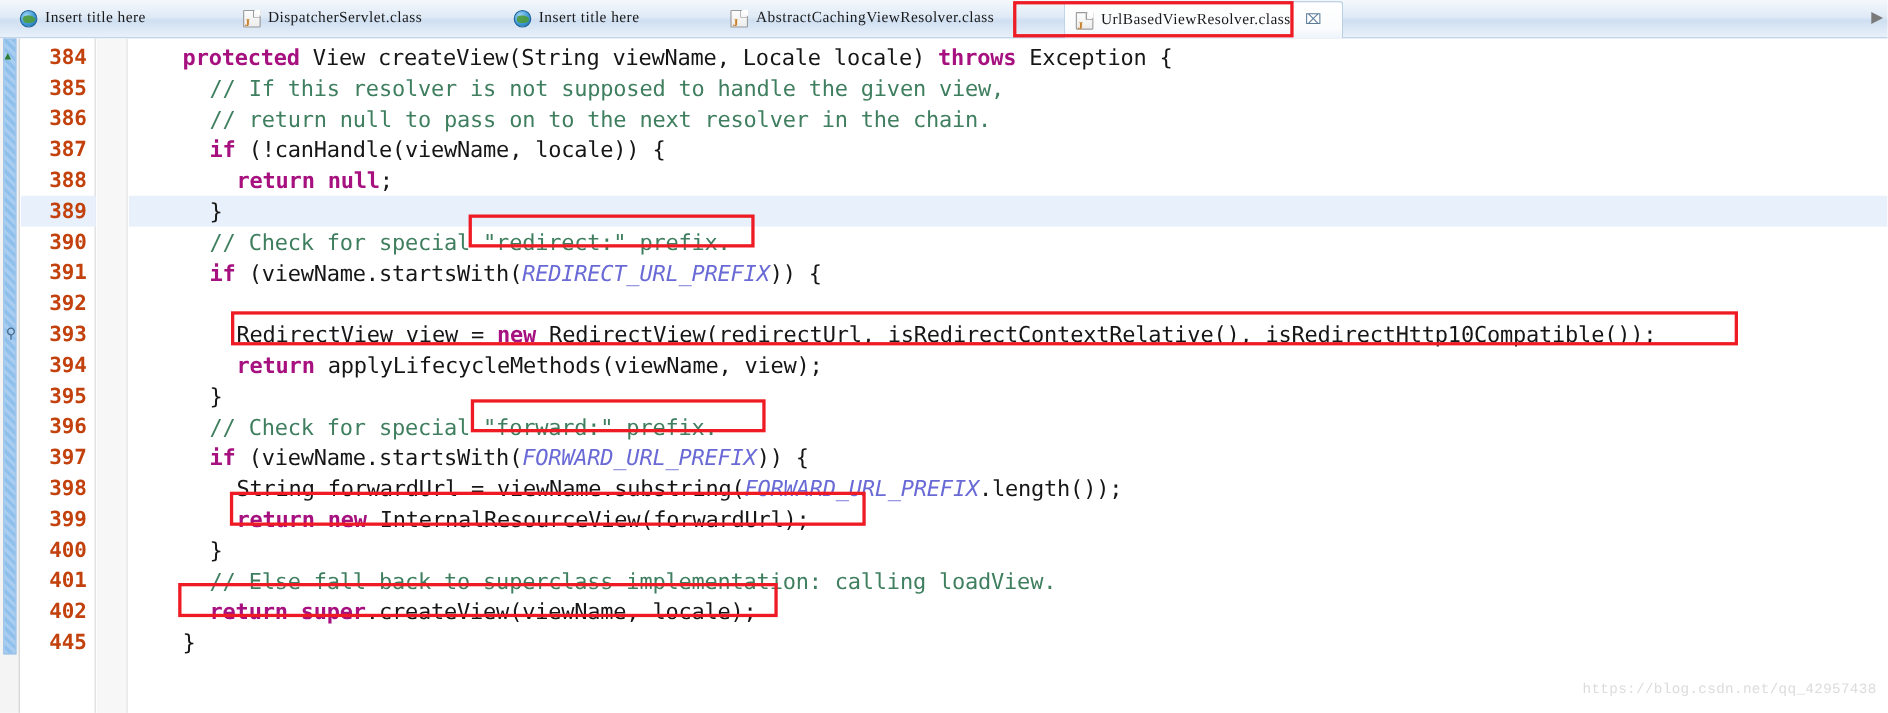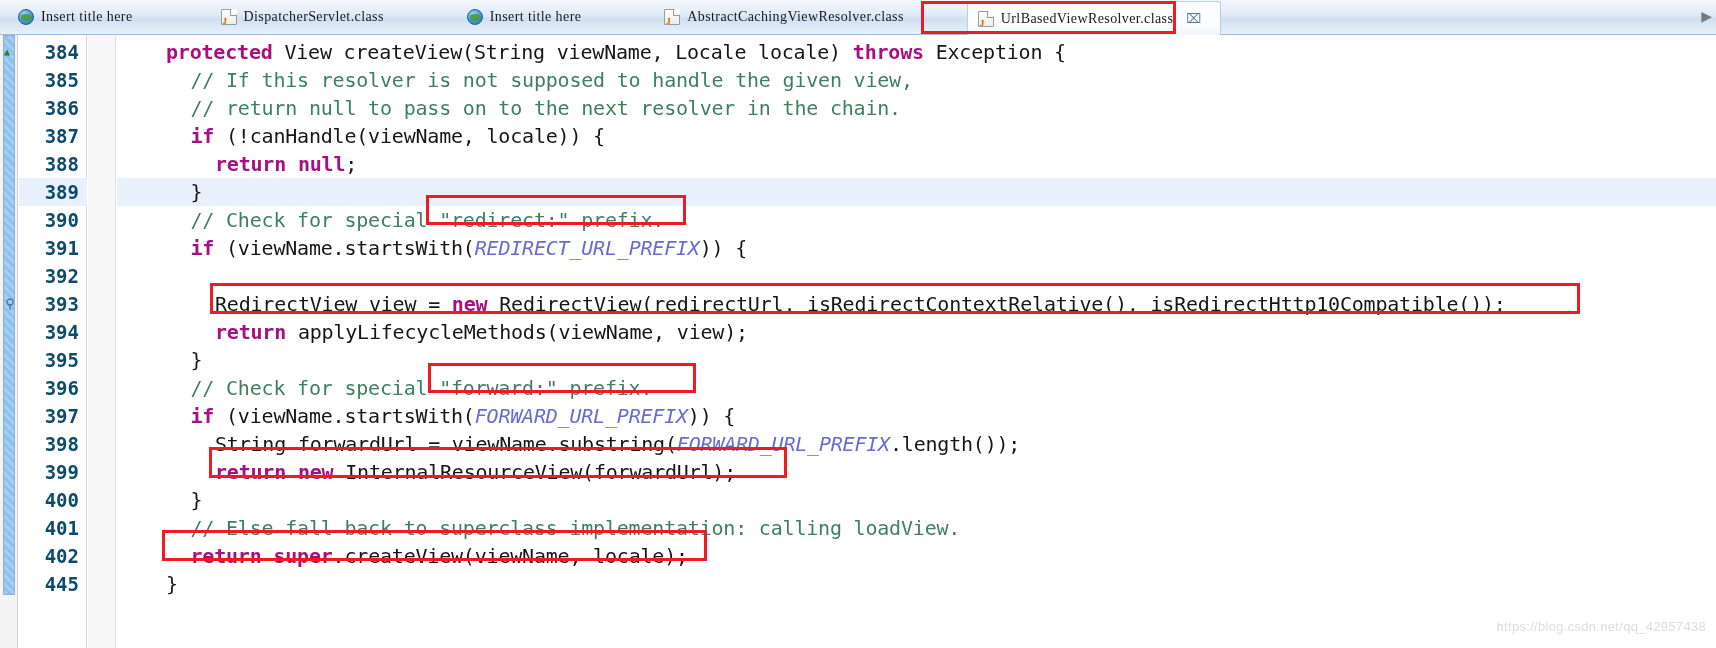--- a/index.html
+++ b/index.html
@@ -114,21 +114,21 @@
     position: absolute; left: 88px; top: 0; width: 28px; height: 613px;
     background: #f7f7f7;
     border-right: 1px solid #e2e2e2;
   }
 
   .ln {
     position: absolute; left: 0; width: 60px;
     text-align: right;
     font-family: "DejaVu Sans Mono", monospace;
     font-size: 19px; font-weight: bold;
-    color: #0c4a6e;
+    color: #c2410c;
     height: 28px; line-height: 28px;
   }
   .fold-arrow {
     position: absolute; left: 20px; width: 12px; height: 28px;
     line-height: 28px; font-size: 10px; color: #2f7d32;
     text-align: center;
   }
   .fold-wrench {
     position: absolute; left: 2px; width: 14px; height: 28px;
     line-height: 28px; font-size: 13px; color: #4a6a8a;
@@ -162,21 +162,21 @@
   
   .redbox {
     position: absolute;
     border: 3px solid #ee1b24;
     pointer-events: none;
   }
 
   
   #watermark {
     position: absolute; right: 10px; bottom: 14px;
-    font-family: Liberation Sans, sans-serif;
+    font-family: Liberation Mono, monospace;
     font-size: 13px; color: #dcdcdc;
     letter-spacing: 0.3px;
     padding-left: 12px;
   }
 
   
   #scroll-arrow {
     position: absolute; right: 4px; top: 8px;
     font-family: "DejaVu Sans", sans-serif;
     font-size: 14px; color: #7a7a7a;

